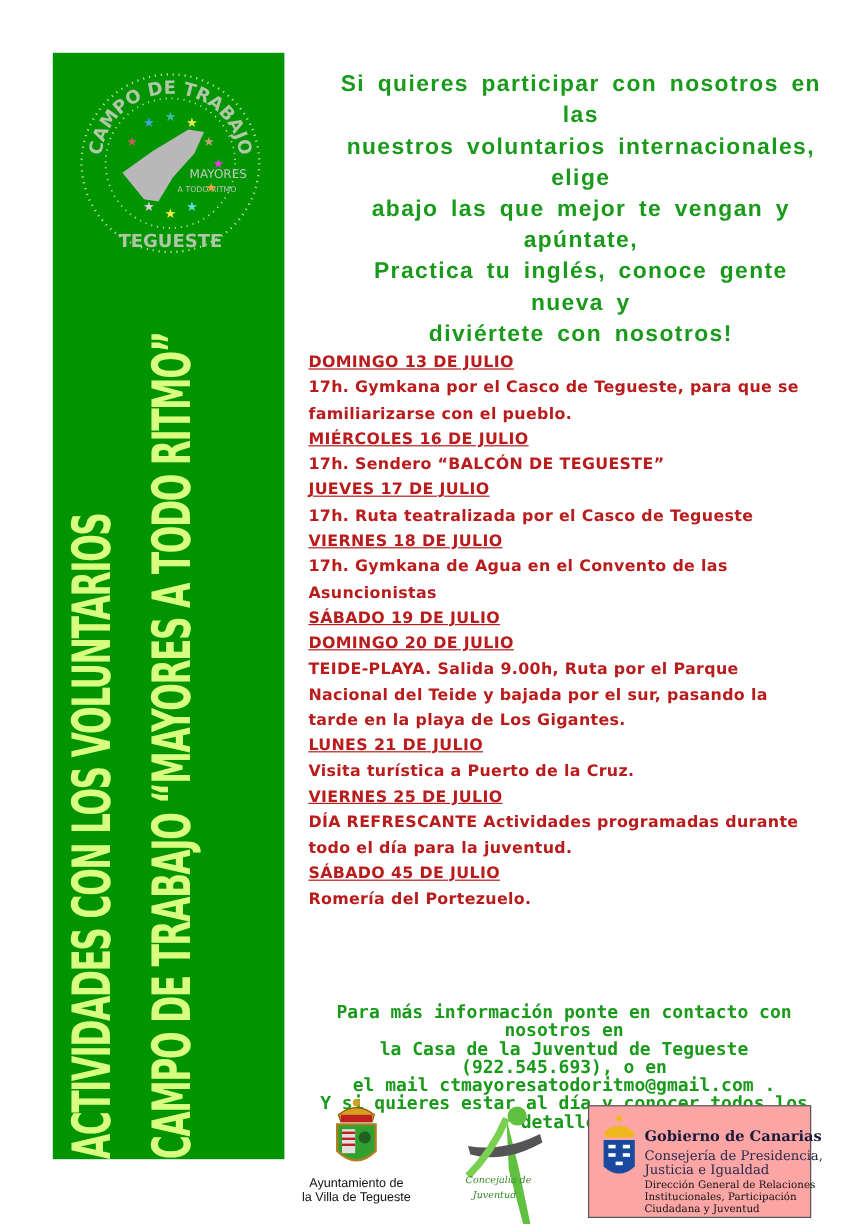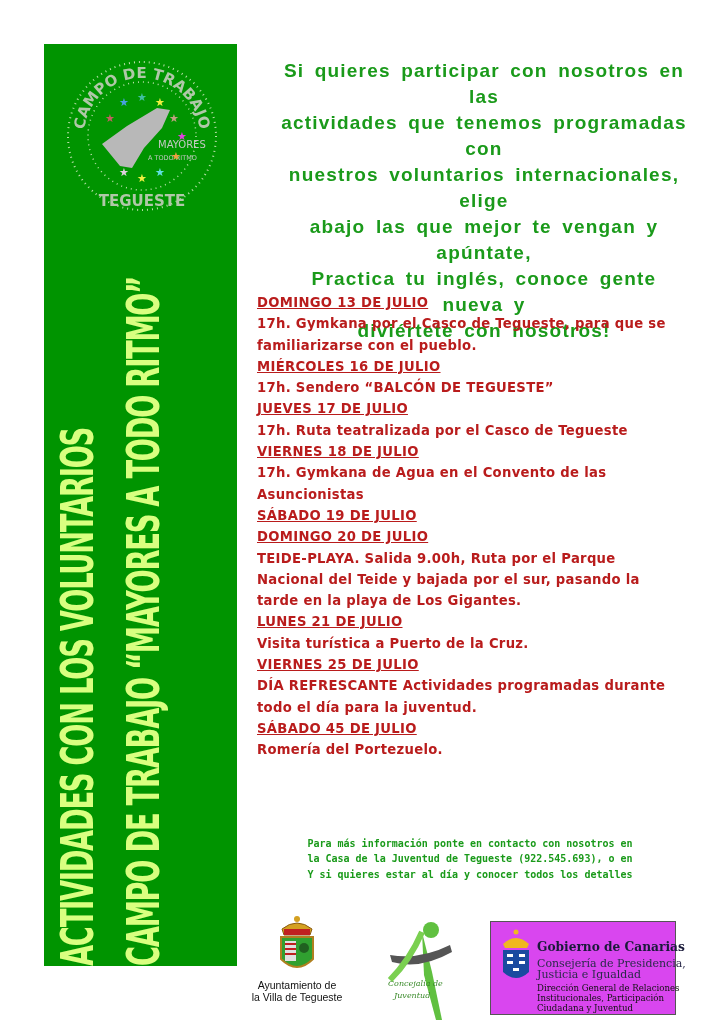--- a/index.html
+++ b/index.html
@@ -7,25 +7,25 @@
   .panel { position:absolute; left:44px; top:44px; width:193px; height:922px; background:#009400; }
   .logo { position:absolute; left:18px; top:12px; width:160px; height:160px; }
   .vtext { position:absolute; left:0; top:0; width:922px; height:193px; transform-origin:0 0; transform:translate(0,922px) rotate(-90deg); }
   .vline { position:absolute; left:0; width:100%; white-space:nowrap; color:#d9ff80; font-family:"DejaVu Sans", sans-serif; font-weight:bold; letter-spacing:-2px; transform:scaleX(0.62); transform-origin:0 50%; }
   .vline1 { top:8px; font-size:44px; left:0; }
   .vline2 { top:74px; font-size:44px; left:0; }
   .intro { position:absolute; left:256px; top:58px; width:416px; text-align:center; color:#1a9a1a; font-family:"Liberation Sans", sans-serif; font-weight:bold; font-size:19px; line-height:26px; letter-spacing:1.2px; word-spacing:4px;margin-left:20px; }
   .events { position:absolute; left:257px; top:292px; width:420px; font-family:"DejaVu Sans", sans-serif; font-weight:bold; font-size:13.2px; line-height:21.3px; color:#b91c1c; letter-spacing:0.3px; }
   .events .day { text-decoration:underline; display:block; }
   .events .desc { display:block; }
-  .contact { position:absolute; left:252px; top:836px; width:436px; text-align:center; color:#1a9a1a; font-family:"DejaVu Sans Mono", monospace; font-weight:bold; font-size:10px; line-height:15.3px; }
+  .contact { position:absolute; left:252px; top:836px; width:436px; text-align:center; color:#1a9a1a; font-family:"DejaVu Sans Mono", monospace; font-weight:bold; font-size:15px; line-height:15.3px; }
   .logos { position:absolute; left:240px; top:915px; width:470px; height:105px; }
   .teg { position:absolute; left:2px; top:0; width:110px; text-align:center; font-family:"Liberation Sans", sans-serif; font-size:10.5px; line-height:12px; color:#111; }
   .juv { position:absolute; left:130px; top:5px; width:100px; height:100px; }
-  .gob { position:absolute; left:250px; top:6px; width:184px; height:92px; border:1px solid #555; background:#d946ef; }
+  .gob { position:absolute; left:250px; top:6px; width:184px; height:92px; border:1px solid #555; background:#fca5a5; }
   .gob .crest { position:absolute; left:6px; top:4px; width:38px; height:60px; }
   .gob .t1 { position:absolute; left:46px; top:18px; font-family:"DejaVu Serif", serif; font-weight:bold; font-size:12.2px; color:#1a1a3a; white-space:nowrap; }
   .gob .t2 { position:absolute; left:46px; top:36px; font-family:"DejaVu Serif", serif; font-size:11px; line-height:11px; color:#2a2a4a; white-space:nowrap; }
   .gob .t3 { position:absolute; left:46px; top:61px; font-family:"DejaVu Serif", serif; font-size:8.6px; line-height:10px; color:#111; white-space:nowrap; }
 </style>
 </head>
 <body>
 
 <div class="panel">
   <svg class="logo" viewBox="0 0 160 160">
@@ -55,21 +55,20 @@
     </g>
   </svg>
   <div class="vtext">
     <div class="vline vline1">ACTIVIDADES CON LOS VOLUNTARIOS</div>
     <div class="vline vline2">CAMPO DE TRABAJO “MAYORES A TODO RITMO”</div>
   </div>
 </div>
 
 <div class="intro">
   <div>Si quieres participar con nosotros en las</div>
-  <div>actividades que tenemos programadas con</div>
   <div>nuestros voluntarios internacionales, elige</div>
   <div>abajo las que mejor te vengan y apúntate,</div>
   <div>Practica tu inglés, conoce gente nueva y</div>
   <div>diviértete con nosotros!</div>
 </div>
 
 <div class="events">
   <span class="day">DOMINGO 13 DE JULIO</span>
   <span class="desc">17h. Gymkana por el Casco de Tegueste, para que se familiarizarse con el pueblo.</span>
   <span class="day">MIÉRCOLES 16 DE JULIO</span>
@@ -85,20 +84,21 @@
   <span class="desc">Visita turística a Puerto de la Cruz.</span>
   <span class="day">VIERNES 25 DE JULIO</span>
   <span class="desc">DÍA REFRESCANTE Actividades programadas durante todo el día para la juventud.</span>
   <span class="day">SÁBADO 45 DE JULIO</span>
   <span class="desc">Romería del Portezuelo.</span>
 </div>
 
 <div class="contact">
   <div>Para más información ponte en contacto con nosotros en</div>
   <div>la Casa de la Juventud de Tegueste (922.545.693), o en</div>
+  <div>el mail ctmayoresatodoritmo@gmail.com .</div>
   <div>Y si quieres estar al día y conocer todos los detalles</div>
 </div>
 
 <div class="logos">
   <div class="teg">
     <svg width="50" height="62" viewBox="0 0 50 62">
       <path d="M10 14 Q25 2 40 14 L38 20 L12 20 Z" fill="#d4a020" stroke="#8a5a10"></path>
       <rect x="12" y="14" width="26" height="6" fill="#c02020"></rect>
       <circle cx="25" cy="4" r="3" fill="#d4a020"></circle>
       <path d="M9 22 L41 22 L41 44 Q25 60 9 44 Z" fill="#30a030" stroke="#b08020" stroke-width="2"></path>

